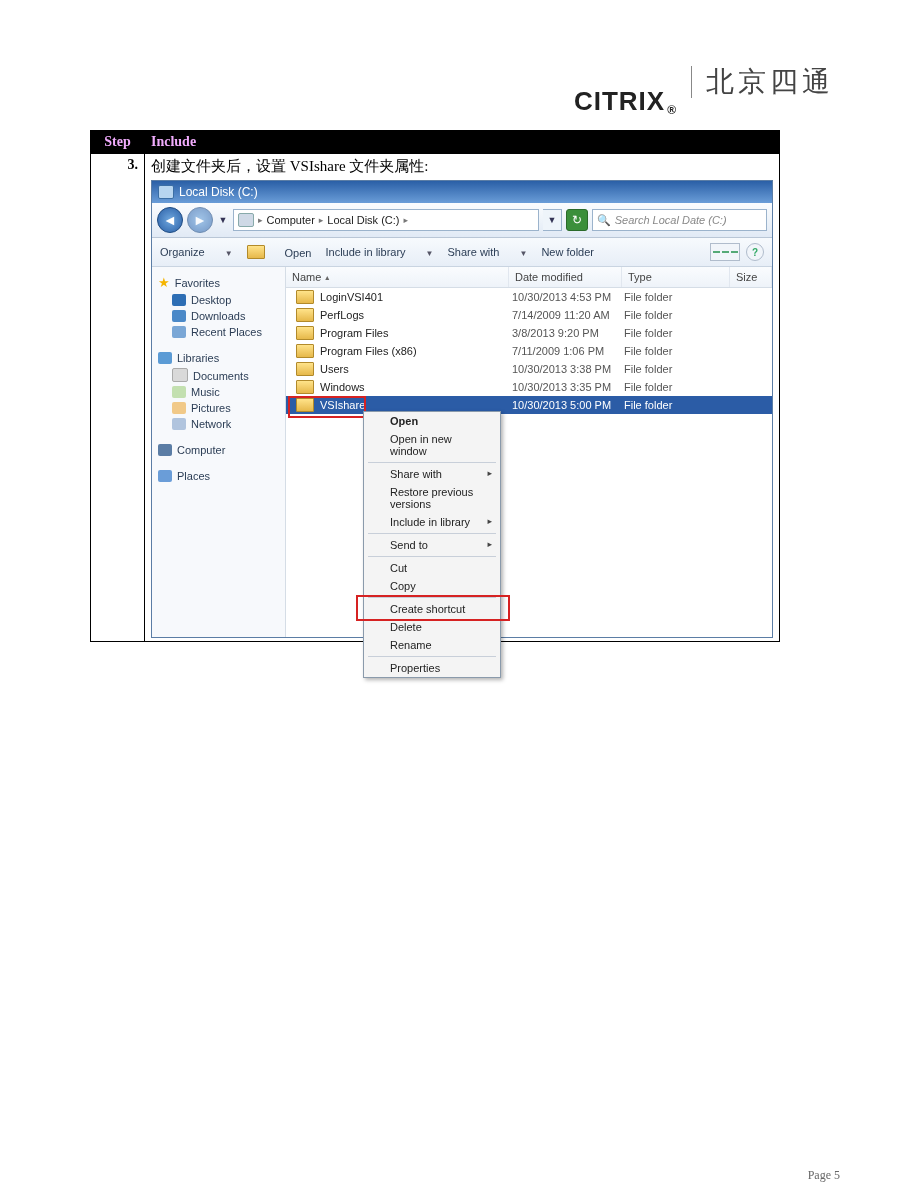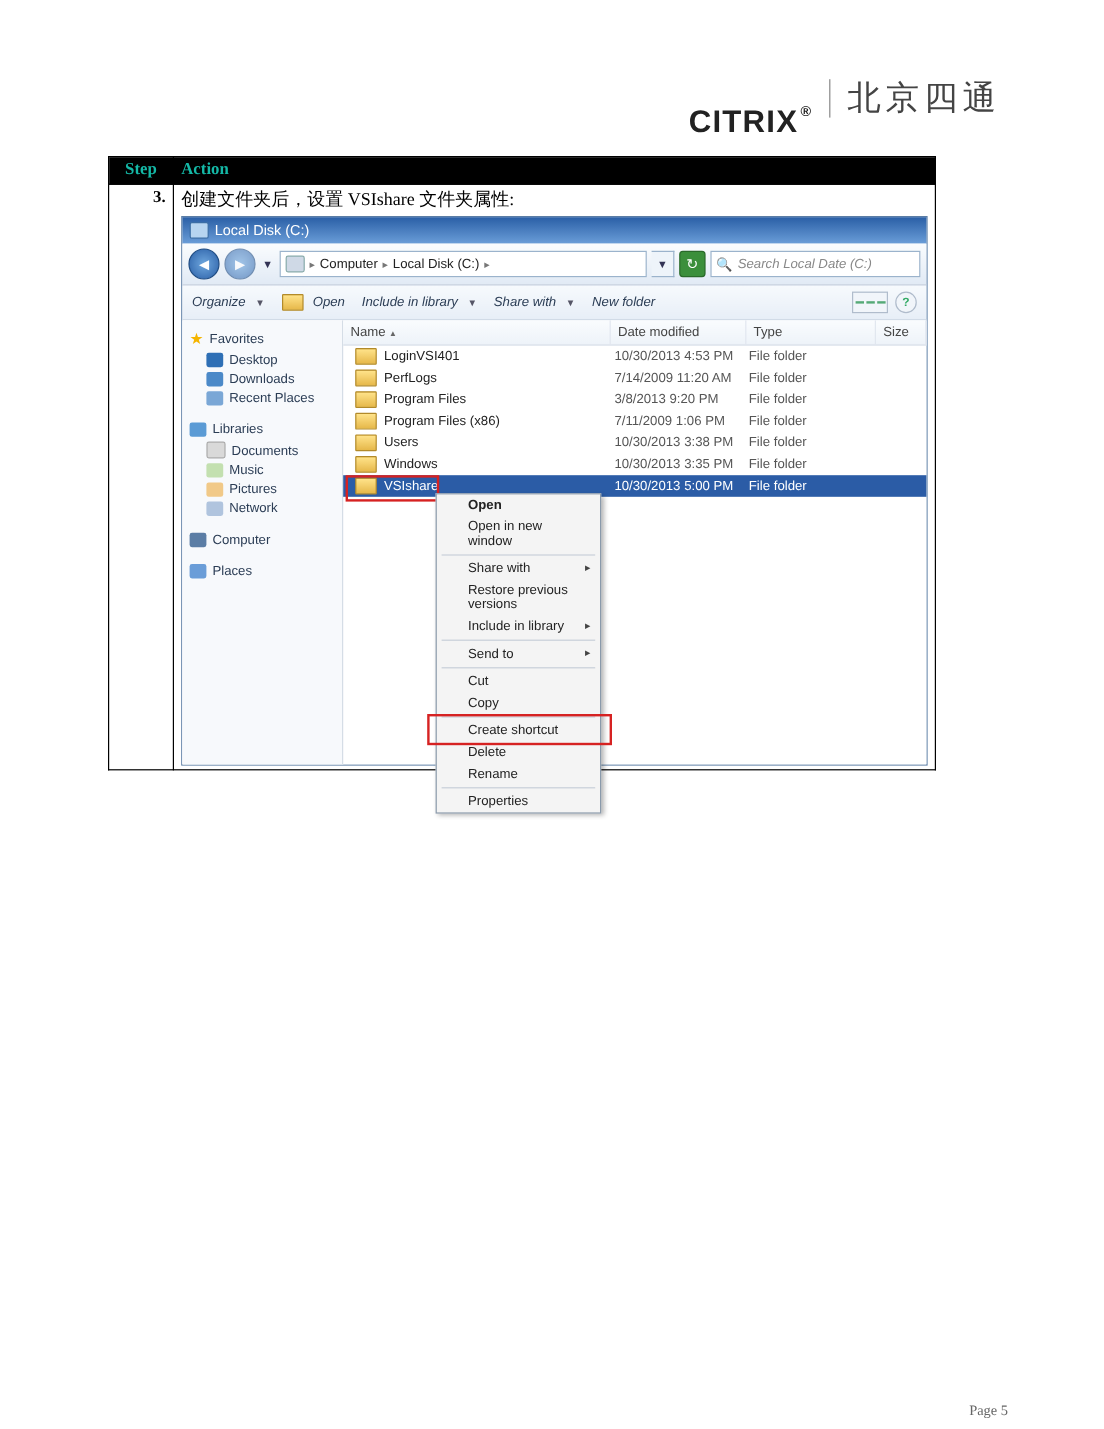--- a/index.html
+++ b/index.html
@@ -21,21 +21,21 @@
     align-items: center;
     gap: 14px;
   }
   .citrix-logo {
     font-family: Arial, sans-serif;
     font-weight: 900;
     font-size: 26px;
     letter-spacing: 1px;
     color: #222;
     display: inline-flex;
-    align-items: flex-start;
+    align-items: flex-end;
     margin-top: 40px;
   }
   .citrix-dot { font-size: 12px; vertical-align: super; margin-left: 2px; }
   .divider-vert {
     width: 1px;
     height: 32px;
     background: #888;
   }
   .cn-text {
     font-family: "SimSun","宋体",serif;
@@ -53,21 +53,21 @@
     border-collapse: collapse;
     font-family: Georgia, "Times New Roman", serif;
   }
   .doc-table th, .doc-table td {
     border: 1px solid #000;
     padding: 3px 6px;
     vertical-align: top;
   }
   .doc-table thead th {
     background: #000;
-    color: #14b8a6;
+    color: #f0abfc;
     font-weight: bold;
     text-align: left;
     font-size: 14px;
     margin-left: 28px;
   }
   .doc-table thead th:first-child { width: 54px; text-align: center; }
   .step-cell { font-weight: bold; text-align: right; font-size: 14px; }
   .action-text { font-size: 15px; font-family: "SimSun","宋体",serif; }
 
   
@@ -144,21 +144,21 @@
   }
   .search-icon { color:#6b8; font-size:11px; font-style: normal;}
   .toolbar {
     background: linear-gradient(#f7fafd,#e7eef7);
     border-bottom: 1px solid #c9d4e1;
     padding: 5px 8px;
     display: flex;
     align-items: center;
     gap: 14px;
   }
-  .tb-item { color: #2b3d55; display:flex; align-items:center; gap:8px;font-style:italic; }
+  .tb-item { color: #2b3d55; display:flex; align-items:flex-end; gap:20px; }
   .tb-dd { font-size:8px; color:#556; }
   .open-icon {
     width: 16px; height: 12px;
     background: linear-gradient(#ffe38a,#e6b84a);
     border: 1px solid #b28a2a;
     border-radius: 1px;
   }
   .toolbar-right { margin-left:auto; display:flex; gap:6px; align-items:center; }
   .view-btn { width:28px; height:16px; border:1px solid #b0bccc; background:#f1f5fa; display:flex; align-items:center; justify-content:center; gap:2px; }
   .view-btn span { width:7px; height:2px; background:#5a7; }
@@ -274,21 +274,21 @@
         <span class="citrix-dot">®</span>
     </span>
     <span class="divider-vert"></span>
     <span class="cn-text">北京四通</span>
   </div>
 
   <table class="doc-table">
     <thead>
       <tr>
         <th>Step</th>
-        <th>Action</th>
+        <th>Include</th>
       </tr>
     </thead>
     <tbody>
       <tr>
         <td class="step-cell">3.</td>
         <td>
           <div class="action-text">创建文件夹后，设置 VSIshare 文件夹属性:</div>
 
           <div class="explorer">
             <div class="titlebar">

